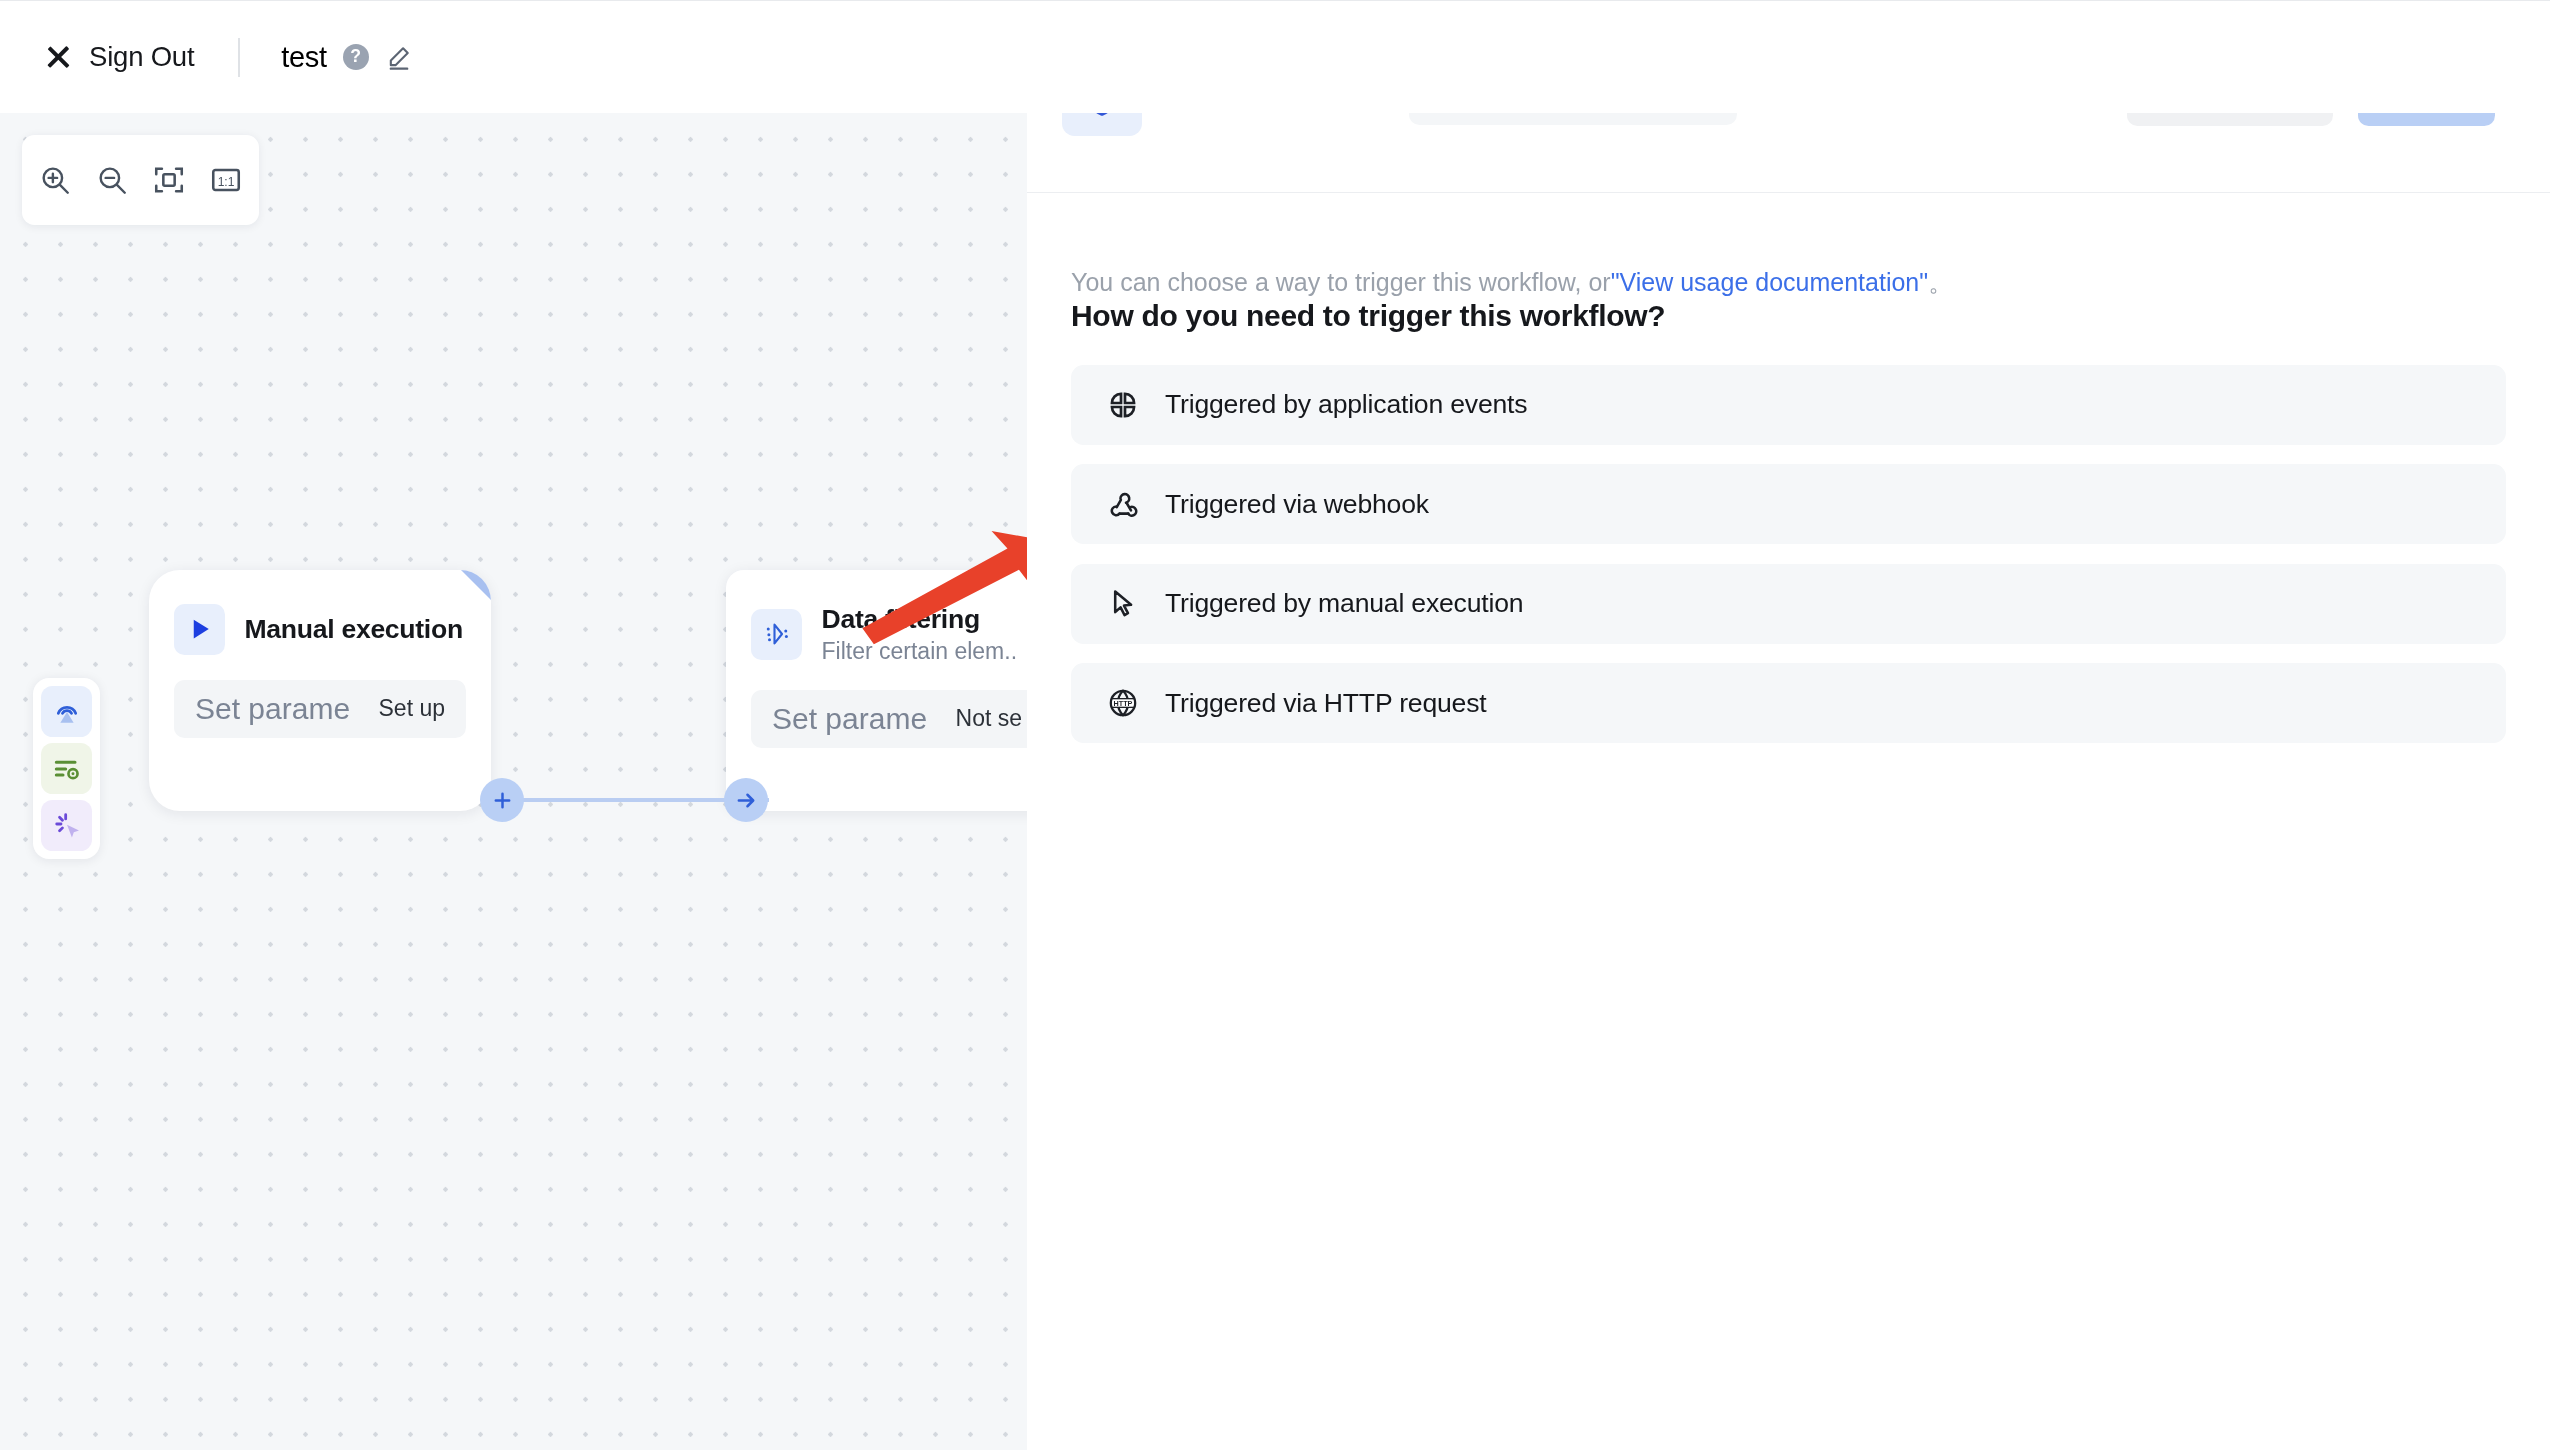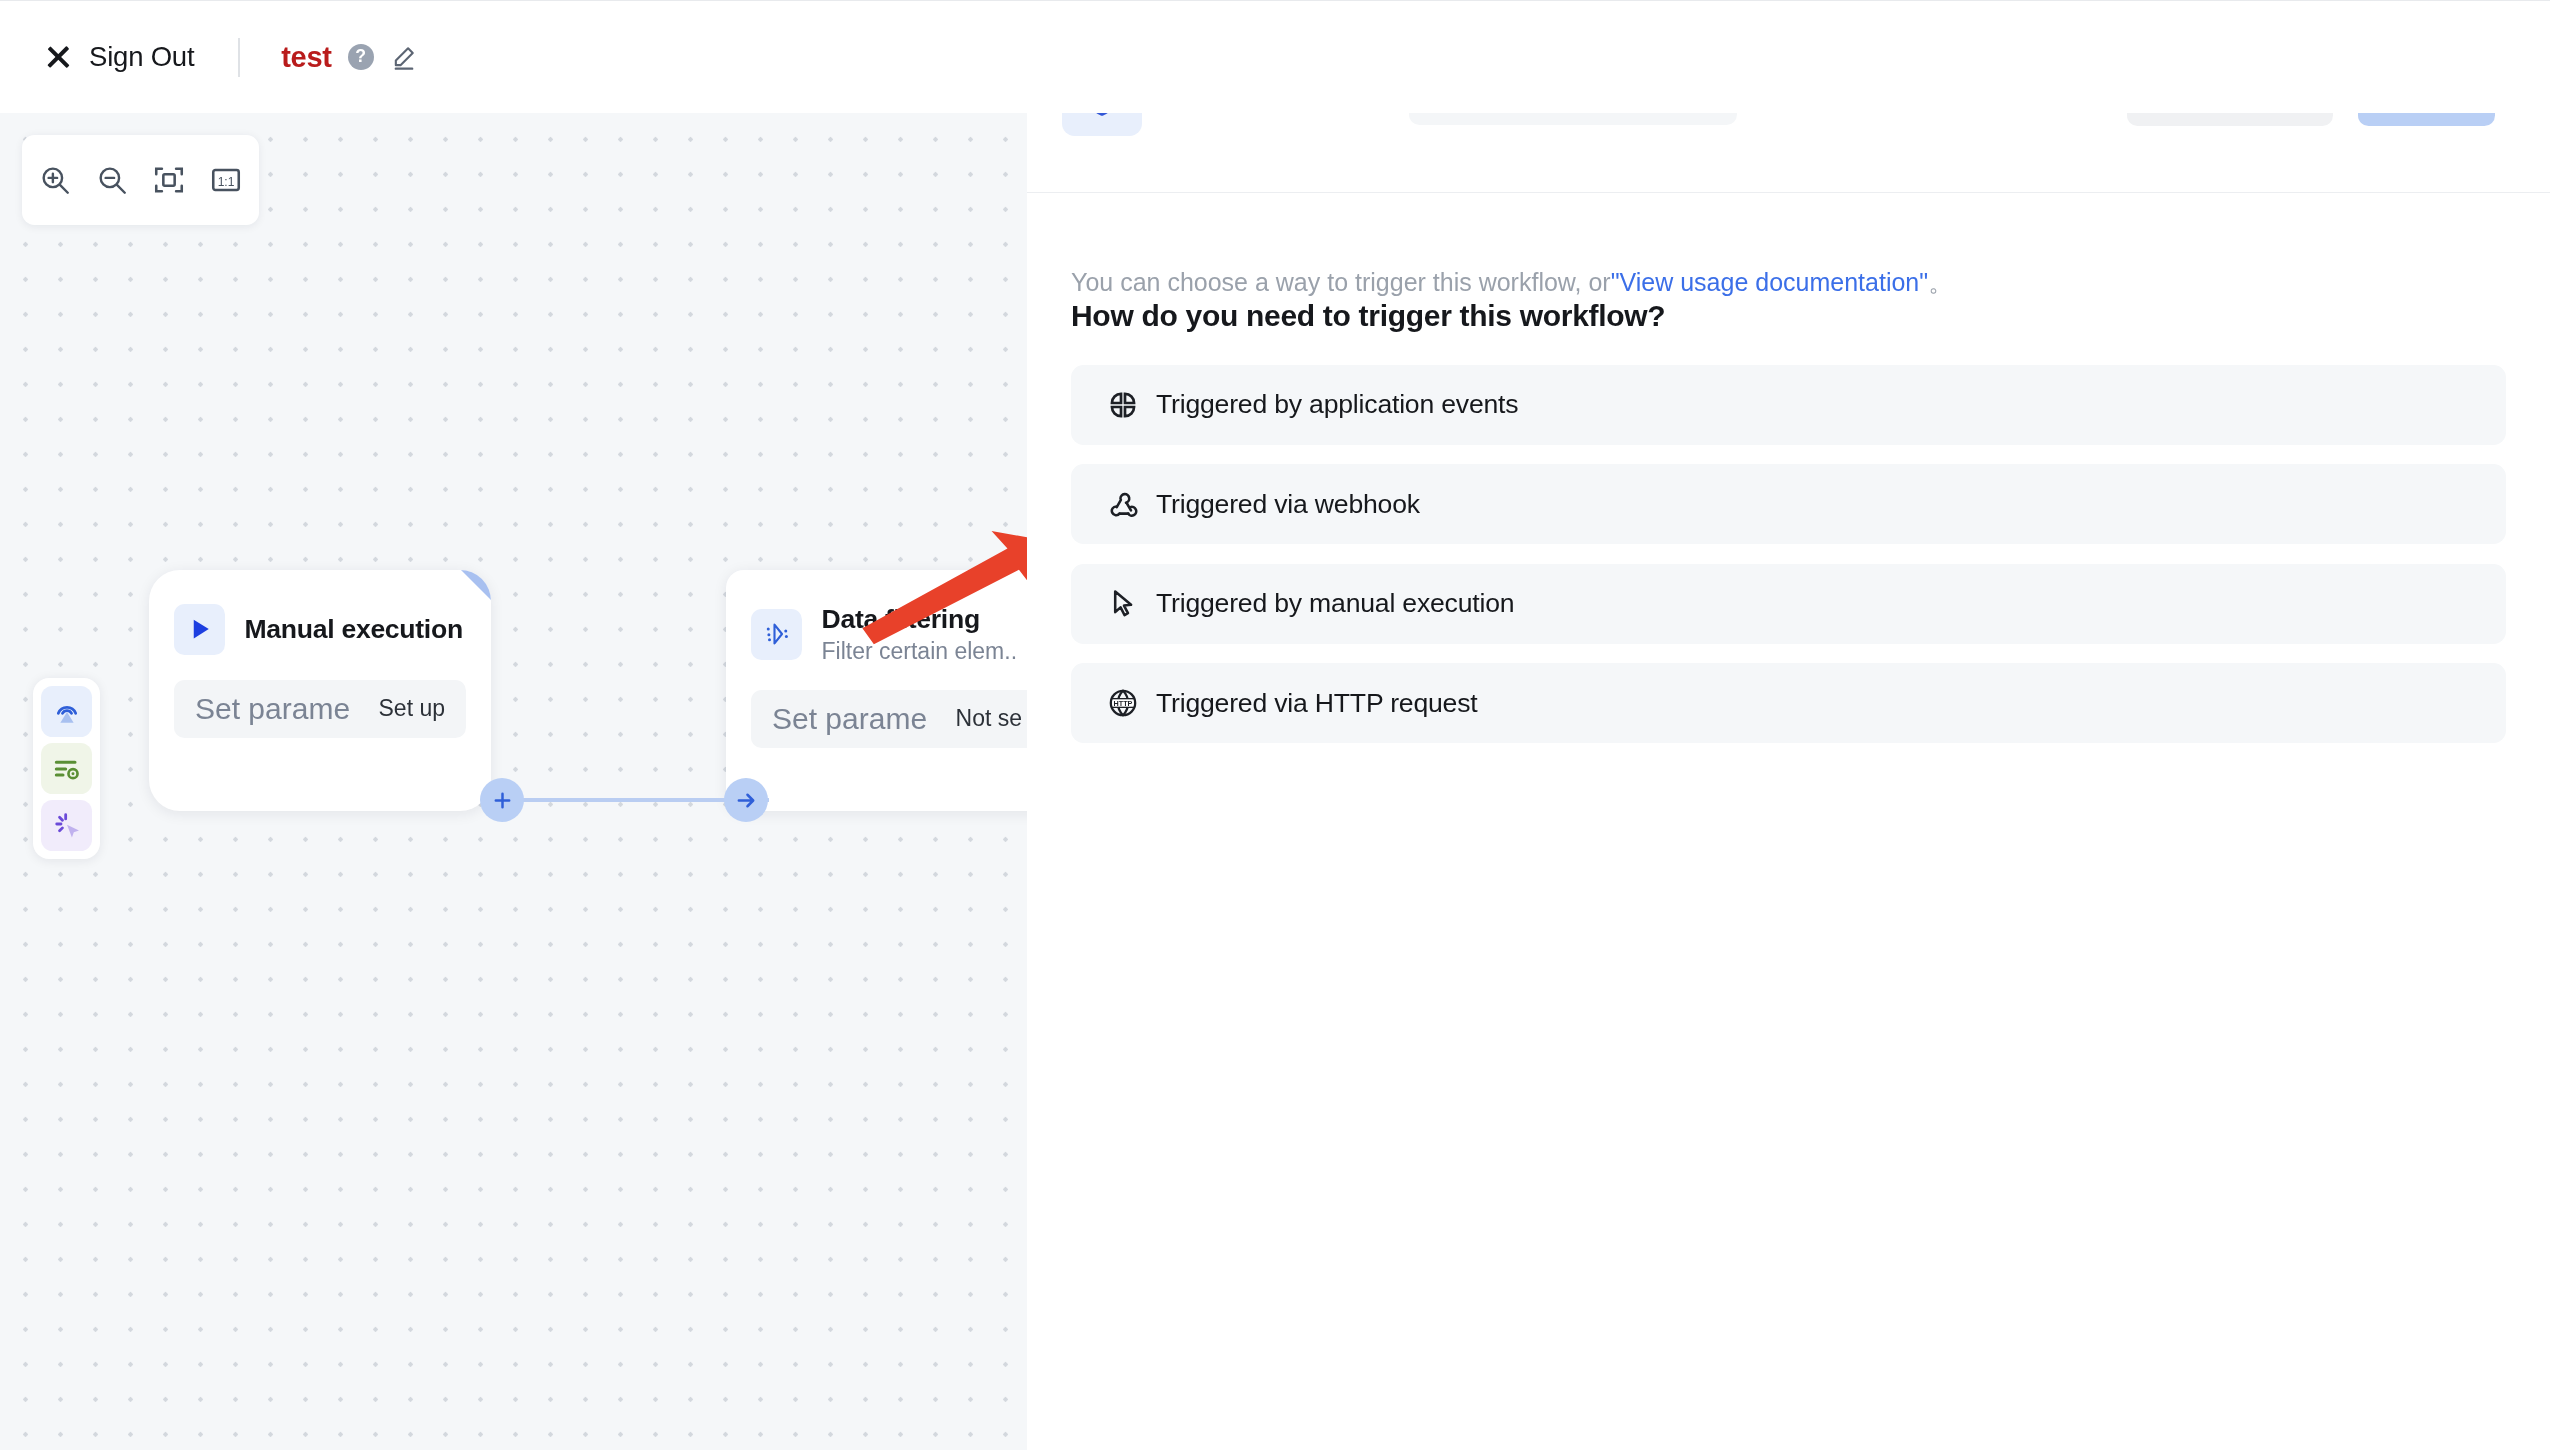--- a/index.html
+++ b/index.html
@@ -62,22 +62,22 @@
     margin-left: 44px;
   }
   #doc-title-group {
     display: flex;
     align-items: center;
     gap: 16px;
     margin-left: 41px;
   }
   #doc-title {
     font-size: 29px;
-    font-weight: bold;
-    color: #b91c1c;
+    font-weight: normal;
+    color: #000000;
     letter-spacing: -0.3px;
   }
   .help-icon {
     width: 26px; height: 26px;
     border-radius: 50%;
     background: #9aa3b1;
     color: #ffffff;
     font-size: 17.7px;
     font-weight: bold;
     display: flex;
@@ -324,21 +324,21 @@
     flex-direction: column;
     gap: 19.5px;
   }
   .option-row {
     height: 80px;
     background: #f5f7f9;
     border-radius: 12.4px;
     display: flex;
     align-items: center;
     padding-left: 35px;
-    gap: 16px;
+    gap: 25px;
     cursor: pointer;
   }
   .option-icon { width: 34px; height: 34px; min-width: 34px; display:block; }
   .option-label {
     font-size: 26.6px;
     color: #16181c;
     letter-spacing: -0.2px;
   }
 </style>
 </head>

